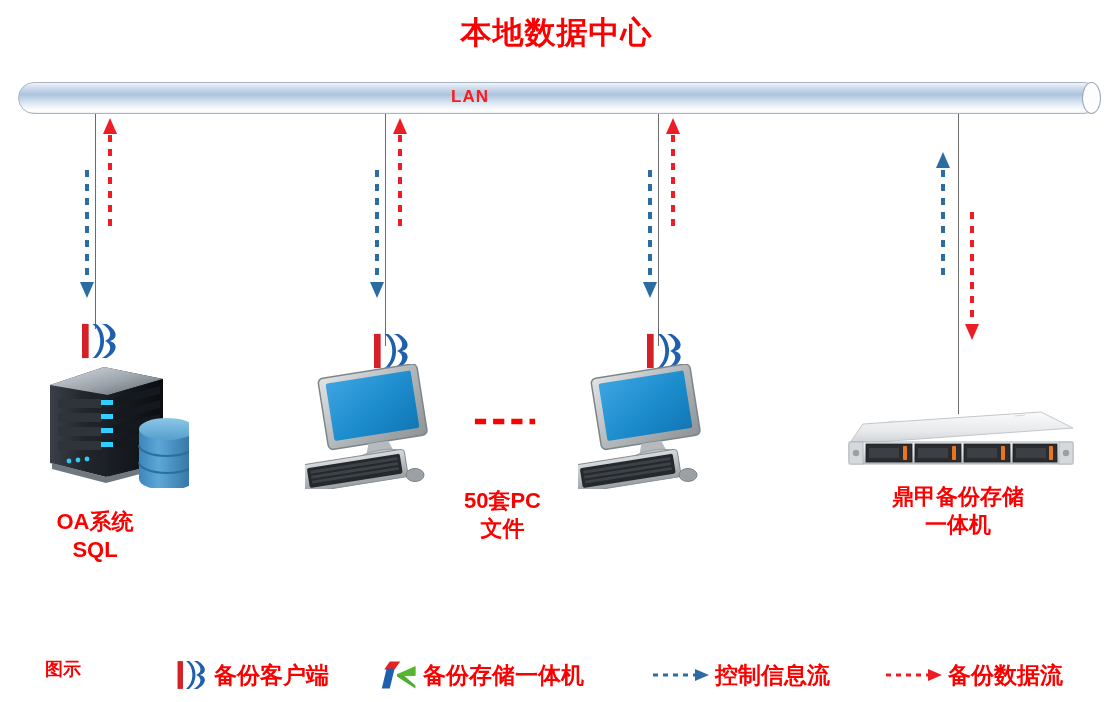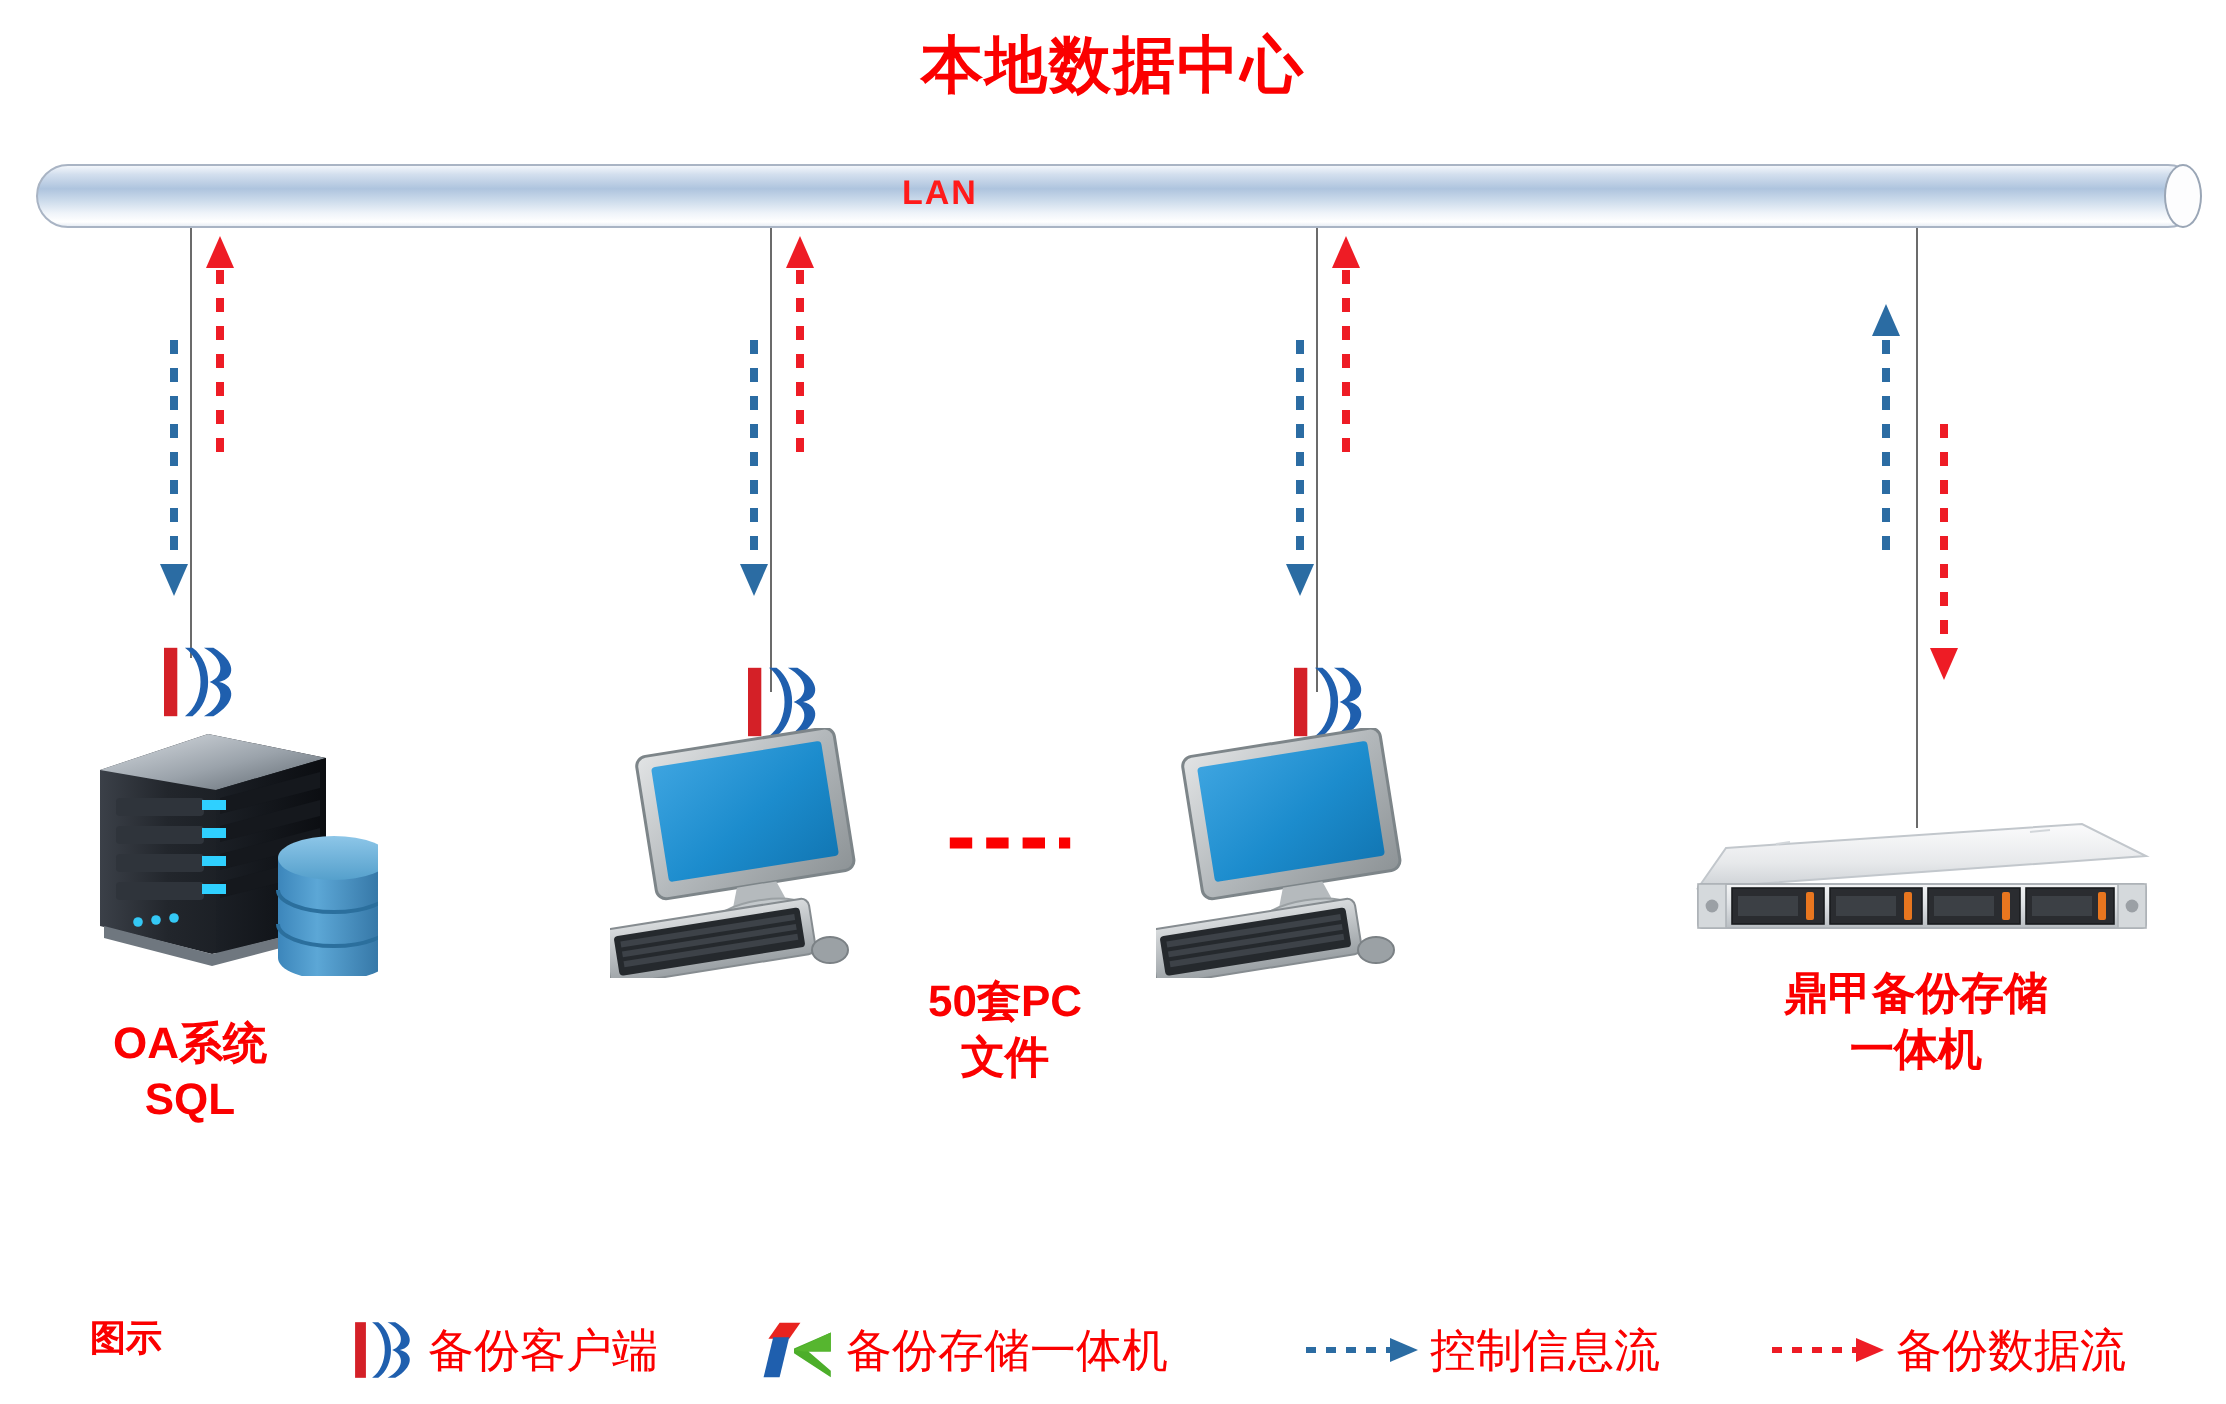--- a/index.html
+++ b/index.html
@@ -135,21 +135,21 @@
   .legend-item {
     position: absolute;
     top: 0;
     height: 40px;
     display: flex;
     align-items: center;
   }
   .legend-text {
     color: #fb0000;
     font-size: 23px;
-    font-weight: normal;
+    font-weight: bold;
     margin-left: 4px;
     white-space: nowrap;
   }
   .legend-glyph {
     display: inline-block;
     line-height: 0;
   }
 </style>
 </head>
 <body>

